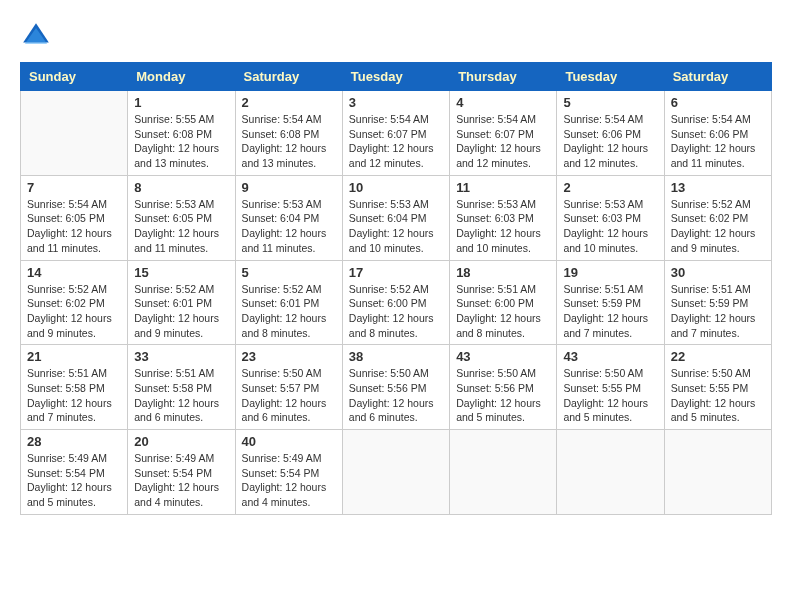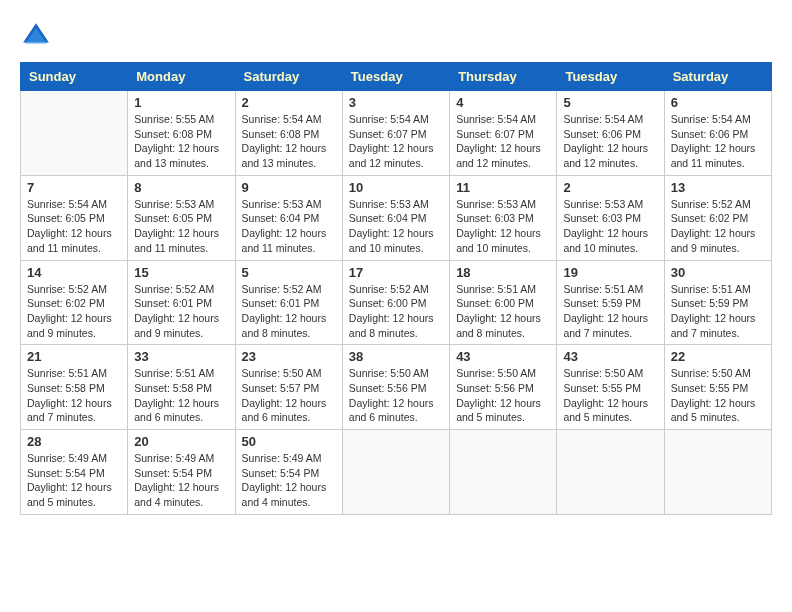--- a/index.html
+++ b/index.html
@@ -324,21 +324,21 @@
 and 5 minutes.</div>
         </td>
         <td>
           <span class="day-number">20</span>
           <div class="day-info" style="white-space: pre-line;">Sunrise: 5:49 AM
 Sunset: 5:54 PM
 Daylight: 12 hours
 and 4 minutes.</div>
         </td>
         <td>
-          <span class="day-number">50</span>
+          <span class="day-number">40</span>
           <div class="day-info" style="white-space: pre-line;">Sunrise: 5:49 AM
 Sunset: 5:54 PM
 Daylight: 12 hours
 and 4 minutes.</div>
         </td>
         <td class="empty-cell"></td>
         <td class="empty-cell"></td>
         <td class="empty-cell"></td>
         <td class="empty-cell"></td>
       </tr>

